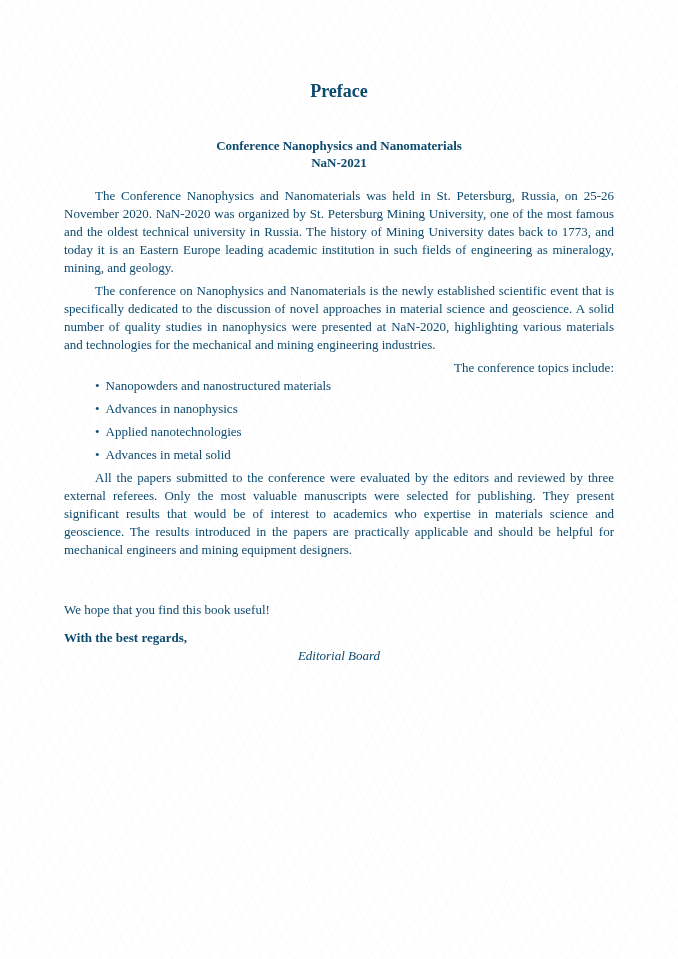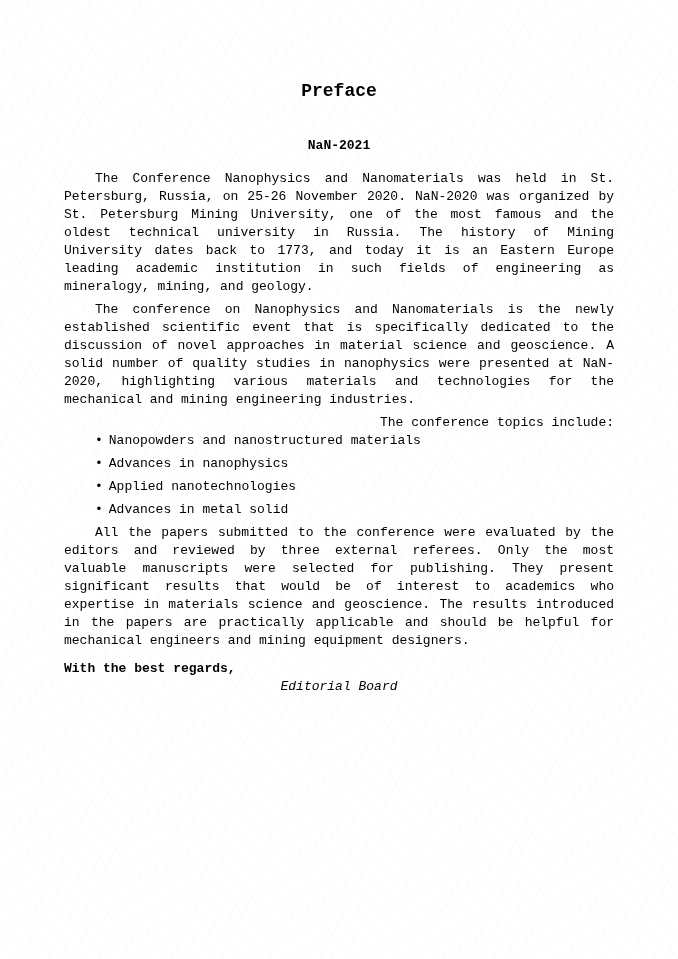--- a/index.html
+++ b/index.html
@@ -6,22 +6,22 @@
     margin: 0;
     padding: 0;
     background: #ffffff;
   }
   .page {
     position: relative;
     width: 678px;
     height: 959px;
     background: #ffffff;
     overflow: hidden;
-    font-family: Liberation Mono, monospace;
-    color: #000000;
+    font-family: Liberation Serif, serif;
+    color: #0c4a6e;
   }
   
   .page::before {
     content: "";
     position: absolute;
     inset: 0;
     background:
       repeating-linear-gradient(63deg, rgba(0,0,0,0.012) 0 1px, transparent 1px 9px),
       repeating-linear-gradient(-63deg, rgba(0,0,0,0.010) 0 1px, transparent 1px 11px);
     pointer-events: none;
@@ -88,20 +88,21 @@
 </style>
 </head>
 <body>
 
 <div class="page">
   <div class="content">
 
     <h1 class="doc-title">Preface</h1>
 
     <div class="subtitle">
+      <div>Conference Nanophysics and Nanomaterials</div>
       <div>NaN-2021</div>
     </div>
 
     <p class="body-para">The Conference Nanophysics and Nanomaterials was held in St. Petersburg, Russia, on 25-26 November 2020. NaN-2020 was organized by St. Petersburg Mining University, one of the most famous and the oldest technical university in Russia. The history of Mining University dates back to 1773, and today it is an Eastern Europe leading academic institution in such fields of engineering as mineralogy, mining, and geology.</p>
 
     <p class="body-para">The conference on Nanophysics and Nanomaterials is the newly established scientific event that is specifically dedicated to the discussion of novel approaches in material science and geoscience. A solid number of quality studies in nanophysics were presented at NaN-2020, highlighting various materials and technologies for the mechanical and mining engineering industries.</p>
 
     <p class="lead-line">The conference topics include:</p>
 
     <ul class="topics">
@@ -114,19 +115,20 @@
       <li>
         <span class="bullet">•</span><span>Applied nanotechnologies</span>
       </li>
       <li>
         <span class="bullet">•</span><span>Advances in metal solid</span>
       </li>
     </ul>
 
     <p class="body-para">All the papers submitted to the conference were evaluated by the editors and reviewed by three external referees. Only the most valuable manuscripts were selected for publishing. They present significant results that would be of interest to academics who expertise in materials science and geoscience. The results introduced in the papers are practically applicable and should be helpful for mechanical engineers and mining equipment designers.</p>
 
+    <p class="hope-line">We hope that you find this book useful!</p>
 
     <p class="regards-line">With the best regards,</p>
 
     <p class="signature-line">Editorial Board</p>
 
   </div>
 </div>
 
 </body></html>

